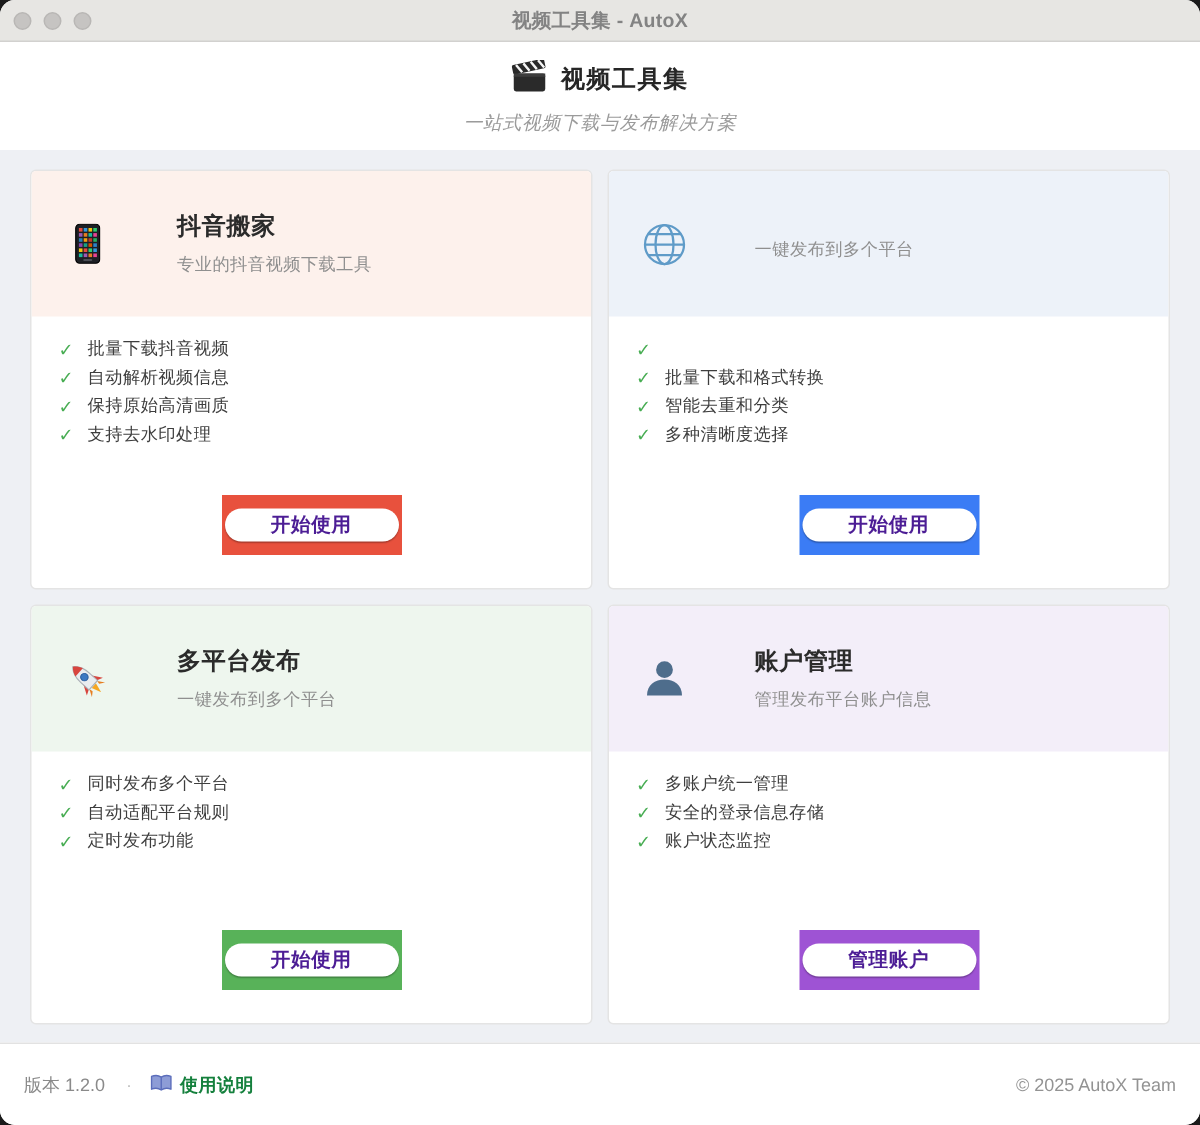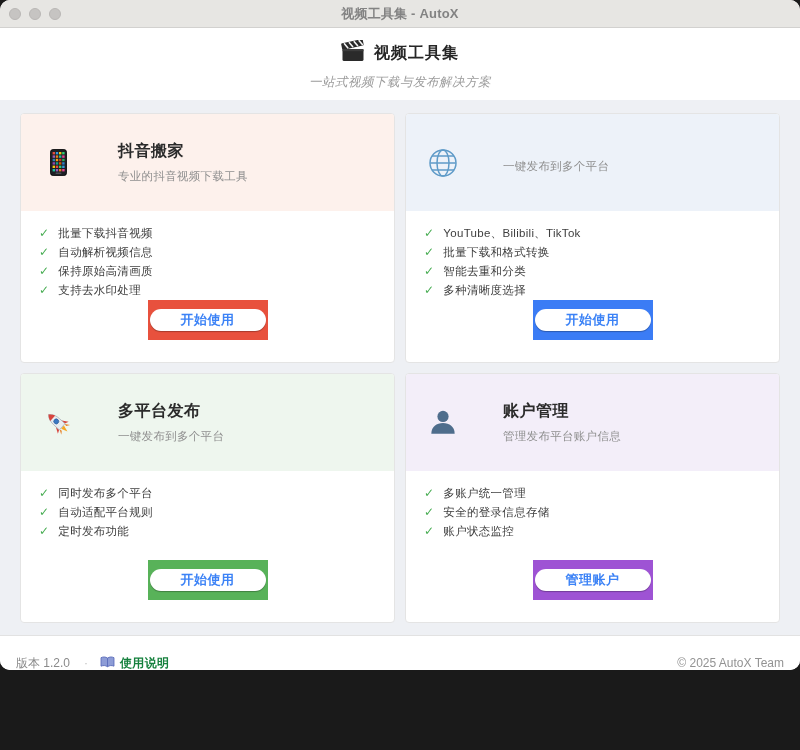--- a/index.html
+++ b/index.html
@@ -3,21 +3,21 @@
 <meta charset="utf-8">
 <style>
   * { margin:0; padding:0; box-sizing:border-box; }
   html,body { width:800px; height:750px; }
   body {
     background:#1a1a1a;
     font-family:"Liberation Sans","DejaVu Sans",sans-serif;
     -webkit-font-smoothing:antialiased;
   }
   .window {
-    width:800px; height:670px;
+    width:800px; height:750px;
     background:#ffffff;
     border-radius:10px;
     overflow:hidden;
     display:flex; flex-direction:column;
   }
   
   .titlebar {
     height:28px; flex:0 0 28px;
     background:#e7e6e3;
     border-bottom:1px solid #d2d1cf;
@@ -52,21 +52,21 @@
   .card-title { font-size:16px; font-weight:700; color:#2b2b2b; letter-spacing:.5px; }
   .card-subtitle { font-size:11.5px; color:#8f8f8f; margin-top:7px; letter-spacing:.3px; }
   .features { list-style:none; padding:13px 0 0 18px; }
   .feature { display:flex; align-items:flex-start; gap:9px; font-size:11.5px; color:#3e3e3e; line-height:19px; letter-spacing:.3px; }
   .check { color:#48ad53; font-weight:700; font-size:12px; }
   .card-footer { margin-top:auto; display:flex; justify-content:center; padding-bottom:22px; }
   .btn-frame { width:120px; height:40px; display:flex; align-items:center; justify-content:center; }
   .btn {
     width:116px; height:22px;
     background:#ffffff; border:none; border-radius:11px;
-    font-family:inherit; font-size:13px; font-weight:700; color:#3b82f6;
+    font-family:inherit; font-size:13px; font-weight:700; color:#4c1d95;
     box-shadow:0 1px 1px rgba(0,0,0,.28);
     cursor:pointer; letter-spacing:.5px;
   }
   
   .footer {
     height:55px; flex:0 0 55px;
     background:#fff; border-top:1px solid #e2e2e2;
     display:flex; align-items:center; padding:0 16px;
     font-size:12px; color:#8a8a8a;
   }
@@ -181,21 +181,20 @@
               <path d="M2.2 15 h25.6 M4 8 h22 M4 22 h22"></path>
             </svg>
           </span>
           <div>
             <div class="card-subtitle">一键发布到多个平台</div>
           </div>
         </div>
         <ul class="features">
           <li class="feature">
               <span class="check">✓</span>
-              <span>YouTube、Bilibili、TikTok</span>
             </li>
           <li class="feature">
               <span class="check">✓</span>
               <span>批量下载和格式转换</span>
             </li>
           <li class="feature">
               <span class="check">✓</span>
               <span>智能去重和分类</span>
             </li>
           <li class="feature">

